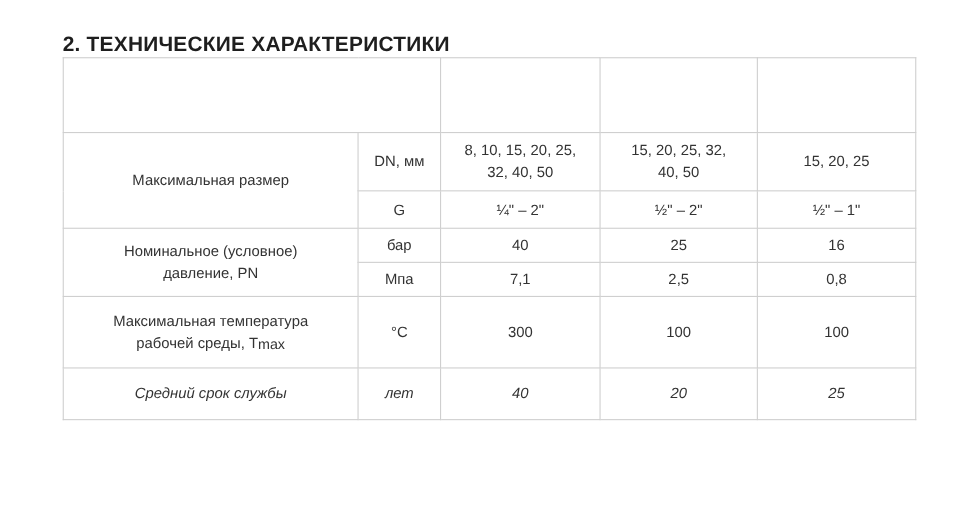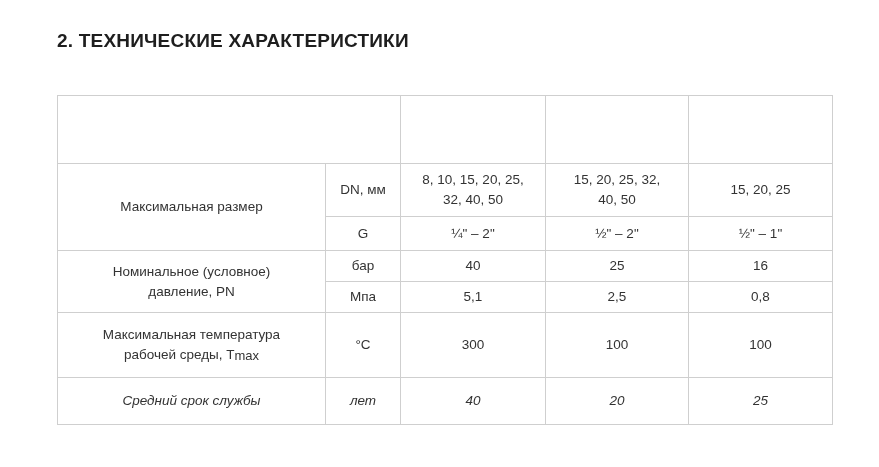--- a/index.html
+++ b/index.html
@@ -10,21 +10,20 @@
     font-family: "Liberation Sans", sans-serif;
     color: #333333;
     overflow: hidden;
   }
   .page { padding: 30px 0 0 57px; }
   .section-title {
     font-size: 19px;
     font-weight: bold;
     color: #1e1e1e;
     letter-spacing: 0.2px;
-    margin-bottom: 43px;
   }
   table.spec-table {
     border-collapse: collapse;
     table-layout: fixed;
     width: 775px;
   }
   table.spec-table td {
     border: 1px solid #cfcfcf;
     text-align: center;
     vertical-align: middle;
@@ -104,21 +103,21 @@
         <td class="lbl pre" rowspan="2">Номинальное (условное)
 давление, PN</td>
         <td class="unit">бар</td>
         <td class="val">40</td>
         <td class="val">25</td>
         <td class="val">16</td>
       </tr>
 
       <tr class="r-mpa">
         <td class="unit">Мпа</td>
-        <td class="val">5,1</td>
+        <td class="val">7,1</td>
         <td class="val">2,5</td>
         <td class="val">0,8</td>
       </tr>
 
       <tr class="r-temp">
         <td class="lbl"><span class="pre">Максимальная температура
 рабочей среды, T</span><sub class="tsub">max</sub></td>
         <td class="unit">°C</td>
         <td class="val">300</td>
         <td class="val">100</td>

